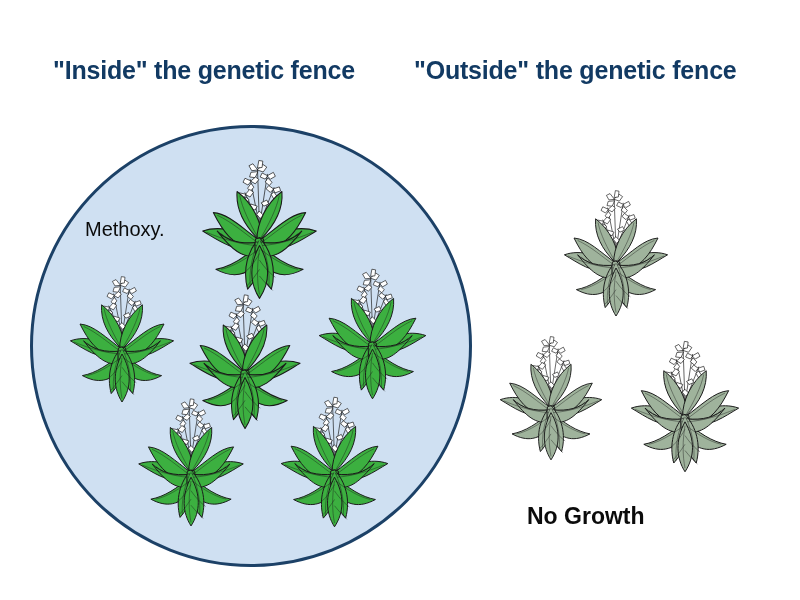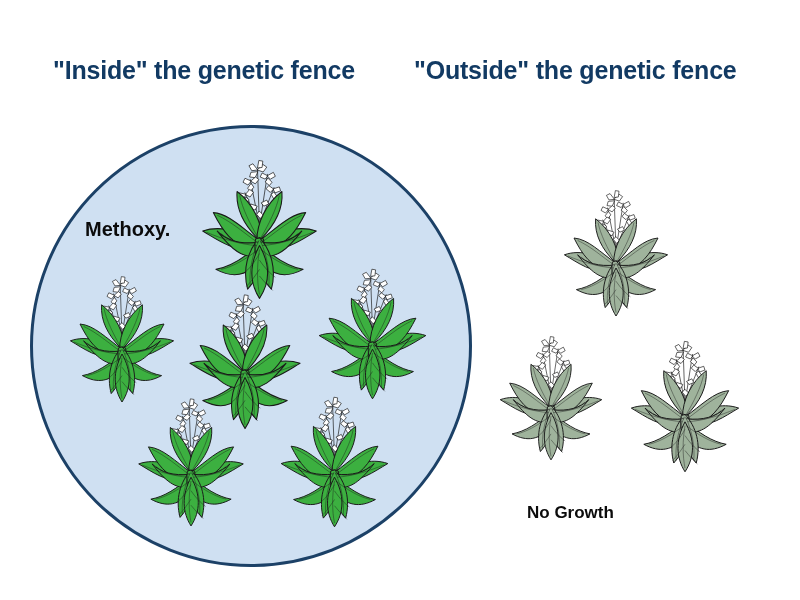--- a/index.html
+++ b/index.html
@@ -43,33 +43,33 @@
     border-radius: 50%;
     background: #cfe0f2;
     border: 3px solid #1c4167;
   }
 
   #methoxy-label {
     position: absolute;
     left: 85px;
     top: 218px;
     font-family: "Liberation Sans", sans-serif;
-    font-weight: bold;
+    font-weight: normal;
     font-size: 20px;
     color: #0b0b0b;
     white-space: nowrap;
   }
 
   #no-growth-label {
     position: absolute;
     left: 527px;
     top: 503px;
     font-family: "Liberation Sans", sans-serif;
     font-weight: bold;
-    font-size: 17px;
+    font-size: 23px;
     color: #0b0b0b;
     white-space: nowrap;
   }
 
   .plant {
     position: absolute;
     transform-origin: center center;
   }
   .plant svg { display: block; width: 100%; height: 100%; }
 </style>

